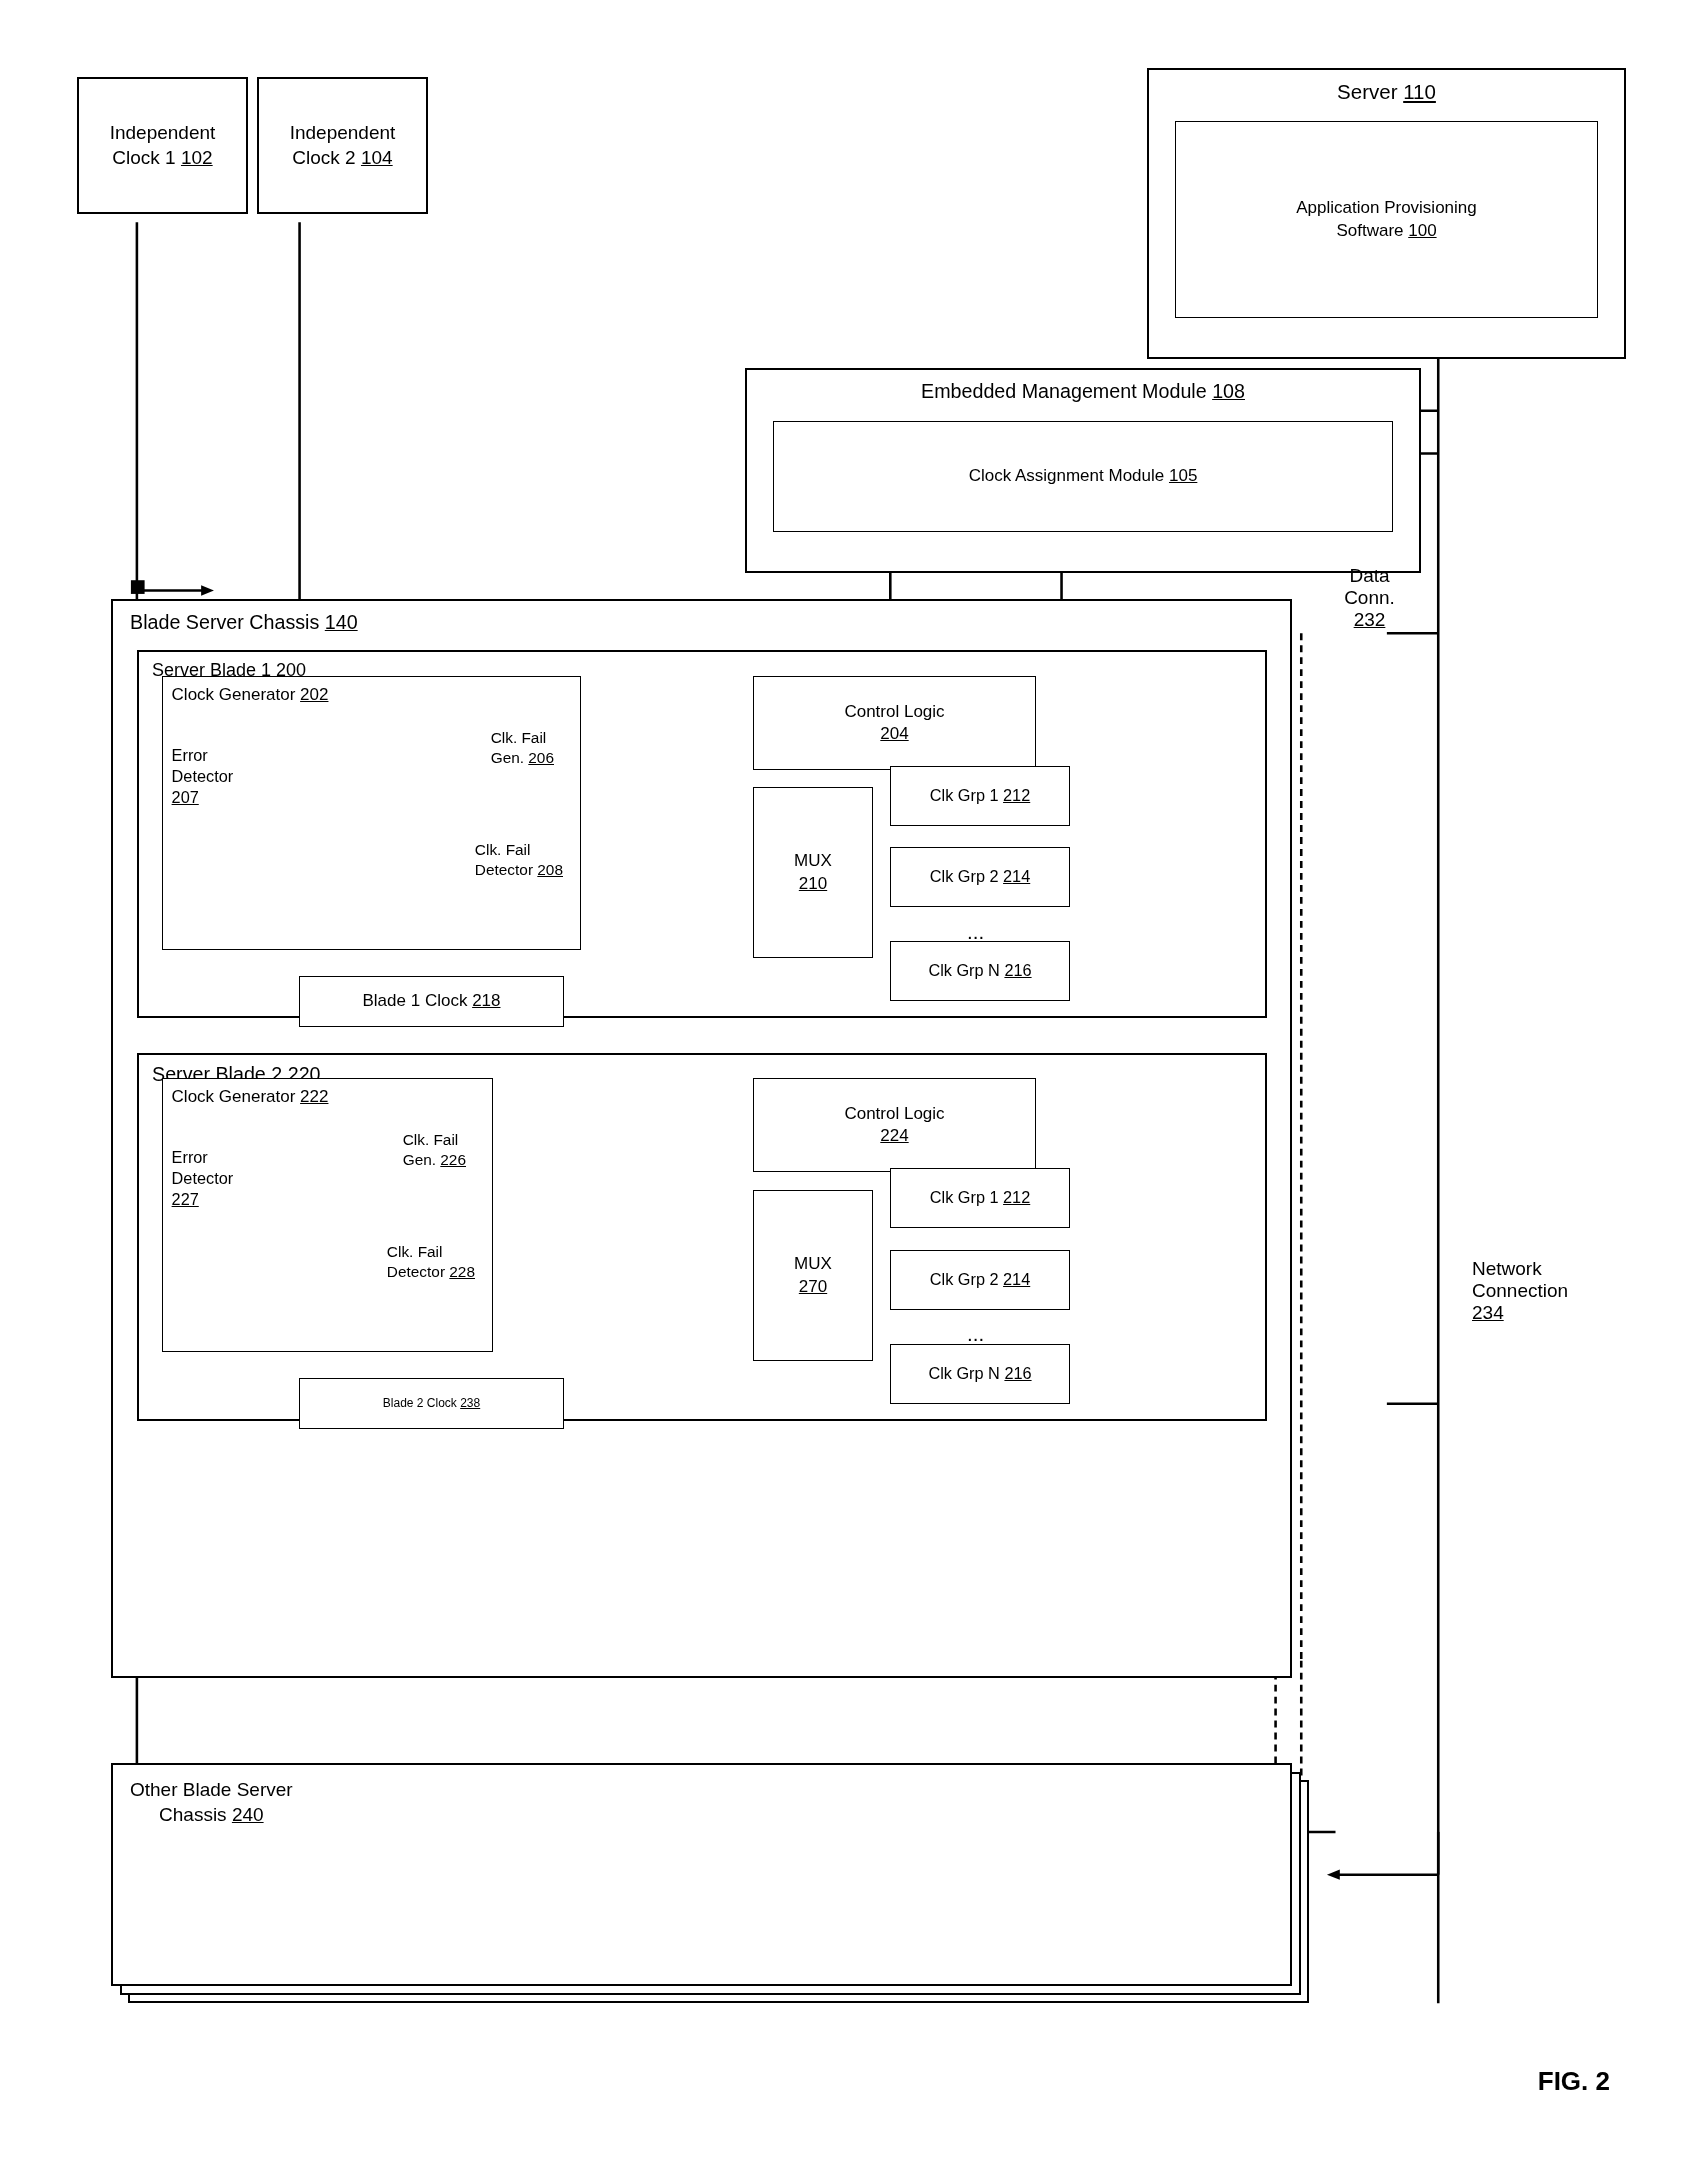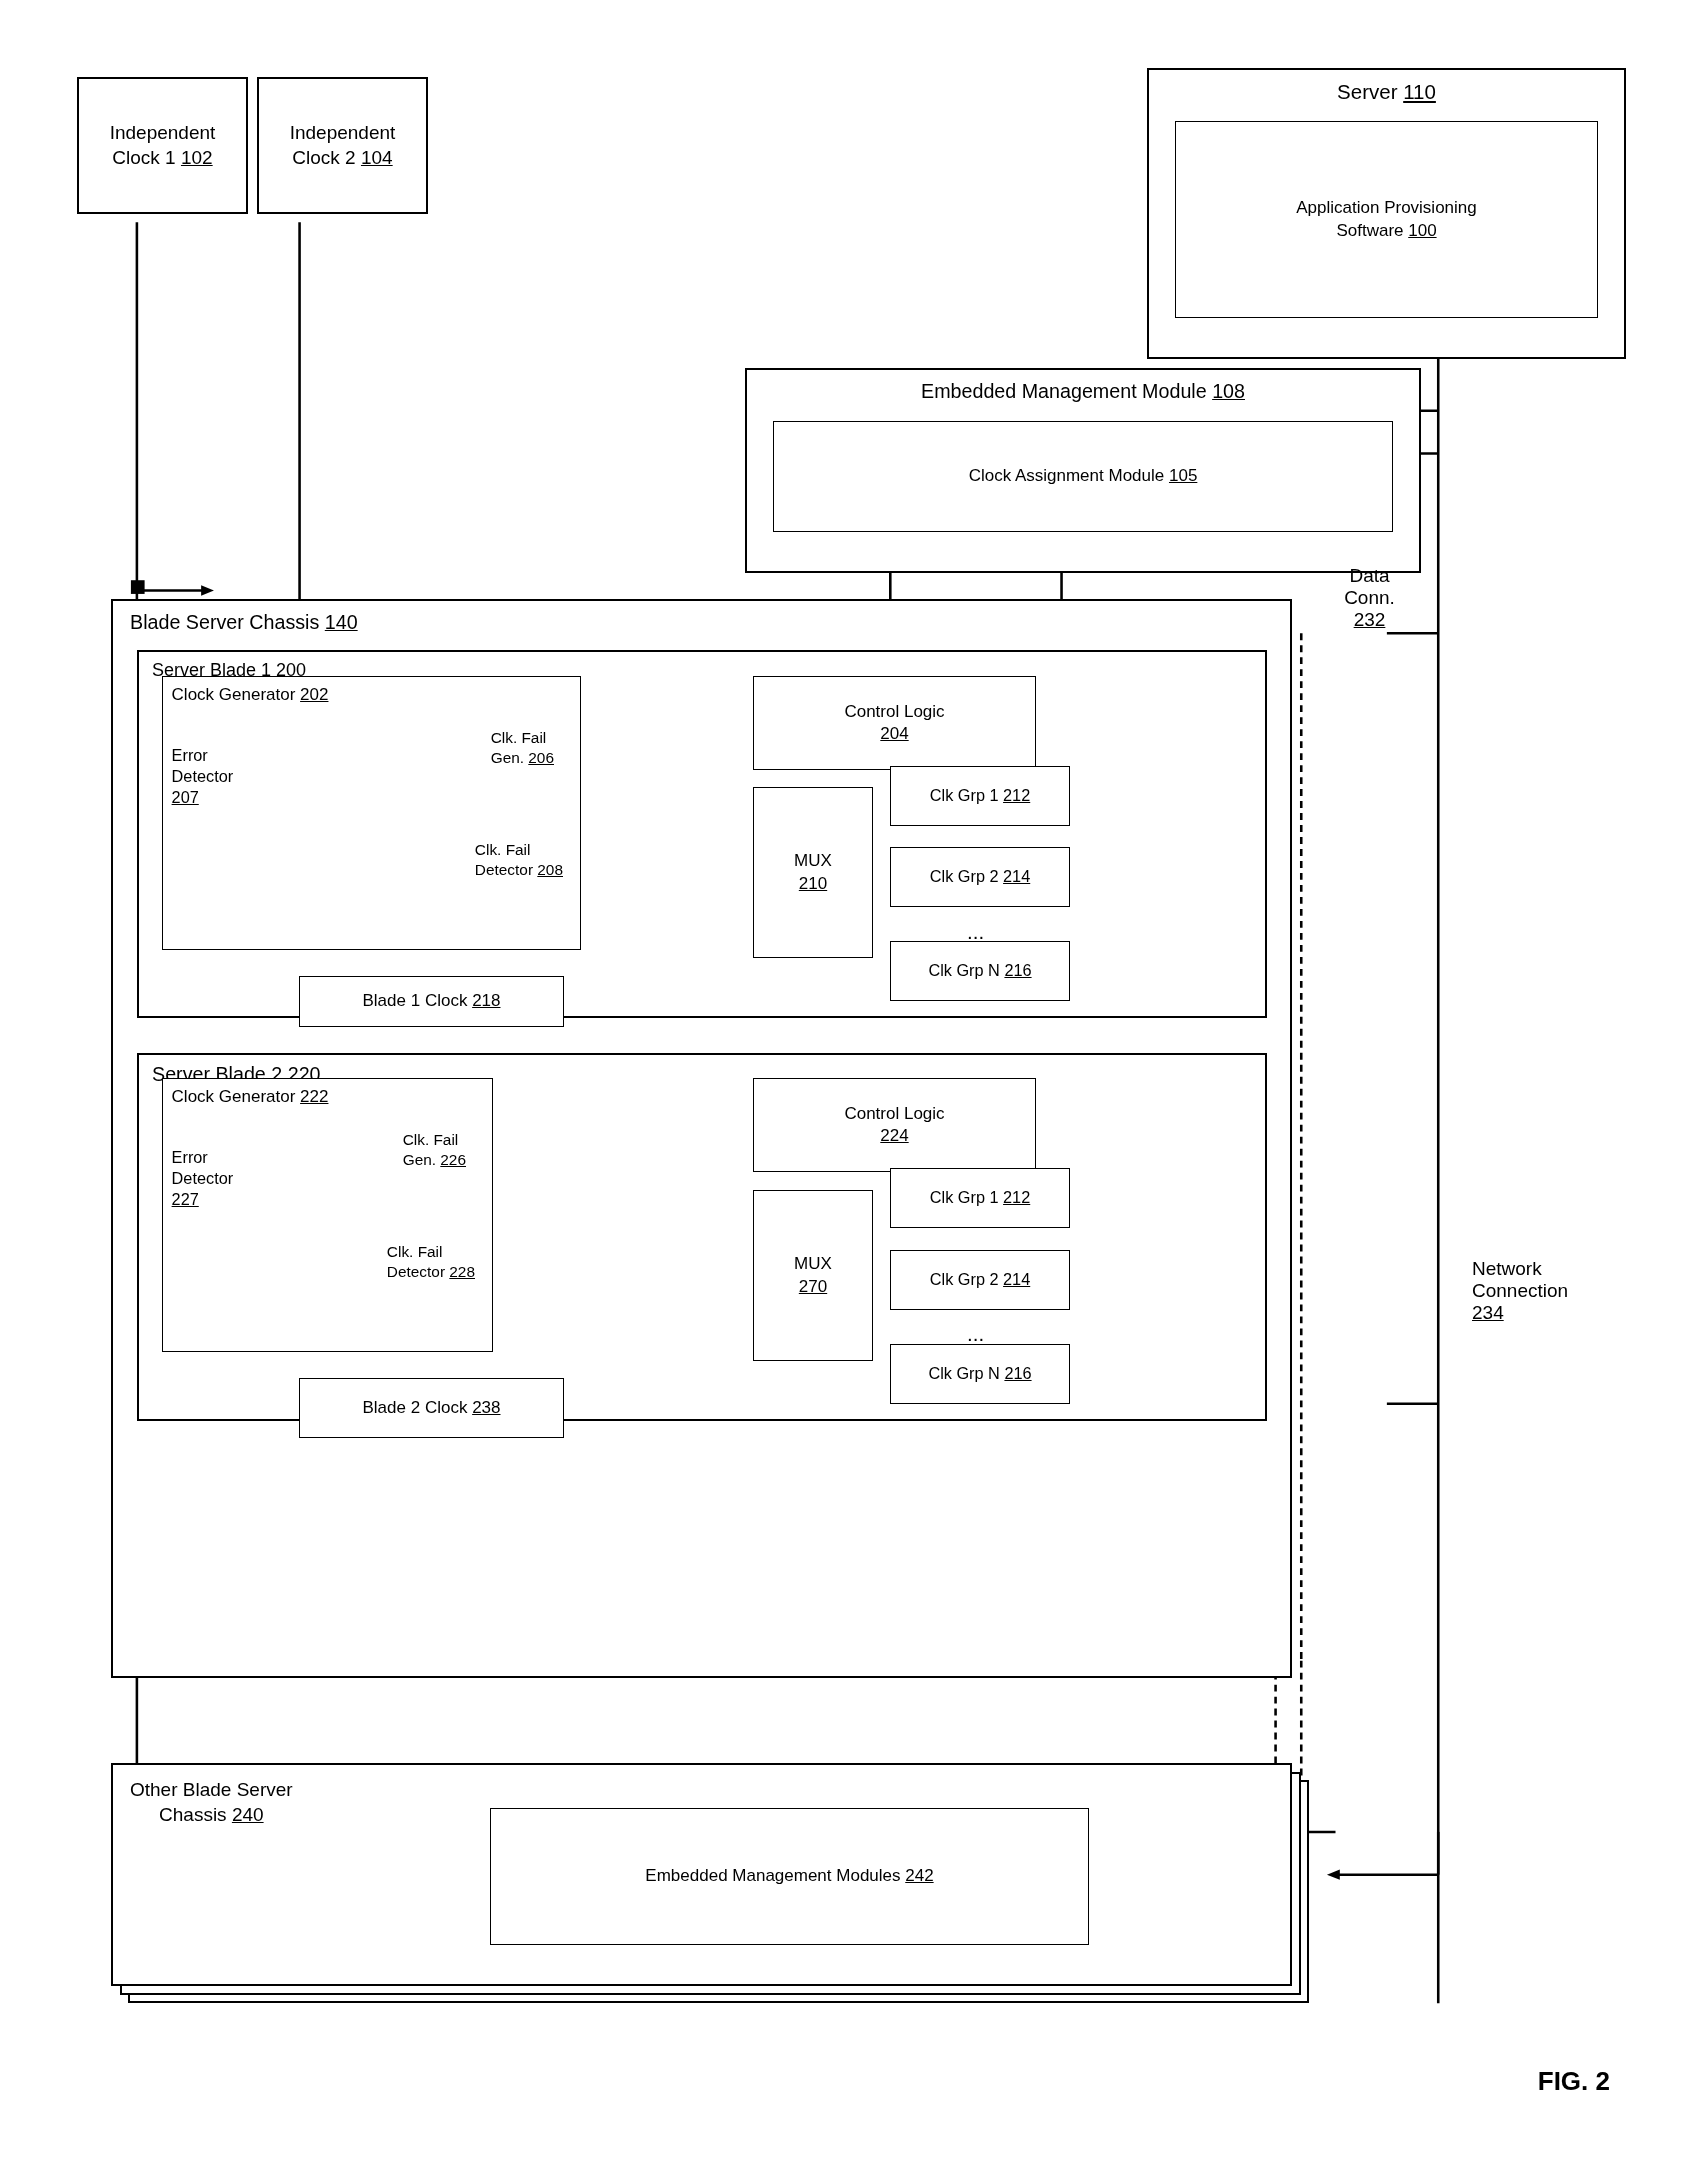--- a/index.html
+++ b/index.html
@@ -316,21 +316,21 @@
   <div class="box-inner" style="left:856px; top:1216px; width:180px; height:60px; font-size:16.3px;">
     <span>Clk Grp 2 <span class="underline">214</span></span>
   </div>
 
   <div style="position:absolute; left:933px; top:1288px; font-size:20.5px;">...</div>
 
   <div class="box-inner" style="left:856px; top:1310px; width:180px; height:60px; font-size:16.3px;">
     <span>Clk Grp N <span class="underline">216</span></span>
   </div>
 
-  <div class="box-inner" style="left:265px; top:1344px; width:265px; height:60px; font-size:17px;">
+  <div class="box-inner" style="left:265px; top:1344px; width:265px; height:51px; font-size:12px;">
     <span>
       Blade 2 Clock <span class="underline">238</span>
     </span>
   </div>
 
   <div style="position:absolute; left:1267px; top:531px; width:137px; text-align:center; font-size:19px;">
     Data<br>Conn.<br><span class="underline">232</span>
   </div>
 
   <div style="position:absolute; left:1438px; top:1224px; width:163px; text-align:left; font-size:19px;">
@@ -339,23 +339,18 @@
 
   <div class="box" style="left:94px; top:1746px; width:1181px; height:223px; border:2.6px solid #000; background:#fff;">
   </div>
   <div class="box" style="left:86px; top:1738px; width:1181px; height:223px; border:2.6px solid #000; background:#fff;">
   </div>
   <div class="box" style="left:77px; top:1729px; width:1181px; height:223px; border:2.6px solid #000; background:#fff;">
     <div style="position:absolute; top:13px; left:17px; font-size:19px;">
       Other Blade Server<br>Chassis <span class="underline">240</span>
     </div>
 
-    <div class="box-inner" style="left:377px; top:43px; width:599px; height:137px;">
-      <span>
-        Embedded Management Modules <span class="underline">242</span>
-      </span>
-    </div>
   </div>
 
   <div class="fig-label" style="position:absolute; right:51px; bottom:26px;">FIG. 2</div>
 
 </div>
 
 
 </body></html>

